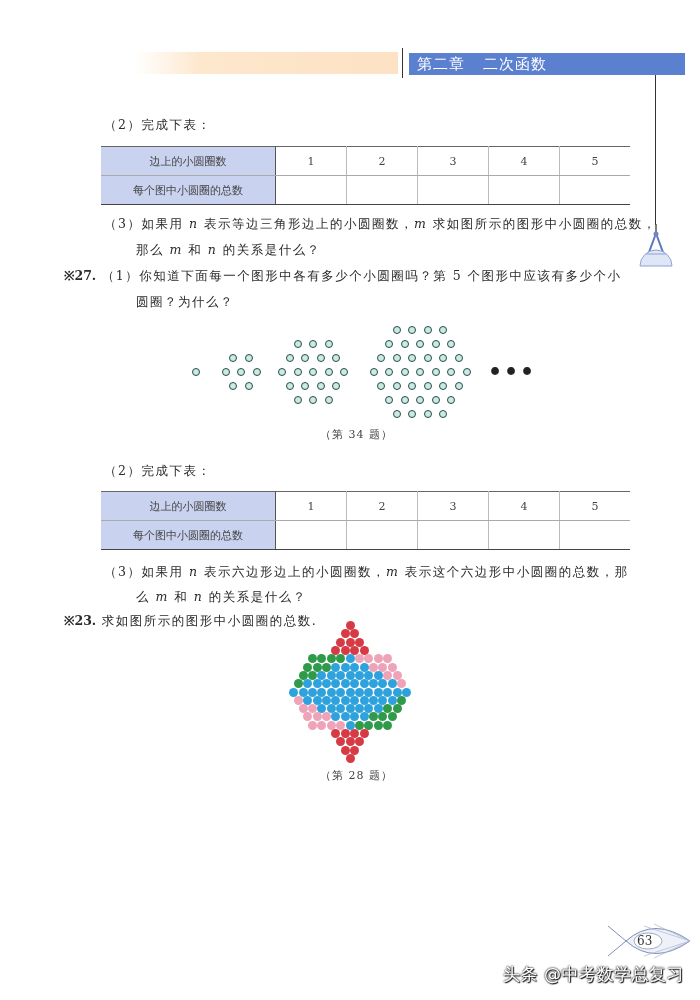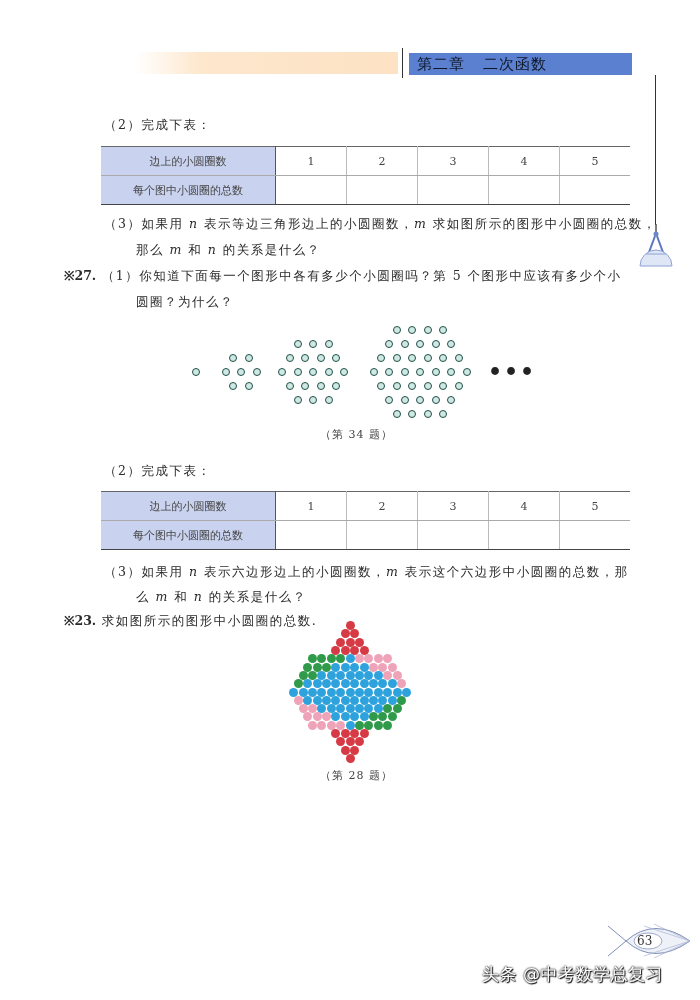--- a/index.html
+++ b/index.html
@@ -2,22 +2,22 @@
 <html><head>
 <meta charset="utf-8">
 <style>
   html, body { margin:0; padding:0; }
   body { width:700px; height:1000px; background:#ffffff; position:relative; overflow:hidden;
          font-family:"DejaVu Serif", serif; color:#2a2a2a; }
   .abs { position:absolute; }
   .header-band { left:135px; top:52px; width:263px; height:22px;
     background:linear-gradient(to right, rgba(253,228,196,0) 0%, #fde7cd 25%, #fde2c4 100%); }
   .header-rule { left:402px; top:48px; width:1px; height:30px; background:#333; }
-  .chapter-bar { left:409px; top:53px; width:223px; height:22px; background:#5b80cf;
-    color:#0f172a; font-family:Liberation Sans, sans-serif; font-size:15px; line-height:22px; padding-left:8px; box-sizing:border-box; letter-spacing:1px; }
+  .chapter-bar { left:409px; top:53px; width:276px; height:22px; background:#5b80cf;
+    color:#ffffff; font-family:Liberation Sans, sans-serif; font-size:15px; line-height:22px; padding-left:8px; box-sizing:border-box; letter-spacing:1px; }
   .chapter-bar span.gap { display:inline-block; width:18px; }
   .margin-rule { left:655px; top:75px; width:1px; height:150px; background:#333; }
   .text { font-size:12.5px; line-height:20px; white-space:nowrap; letter-spacing:1.5px; }
   .qnum { font-weight:bold; letter-spacing:0; }
   i.var { font-style:italic; font-family:"DejaVu Serif", serif; }
   table.t { border-collapse:collapse; position:absolute; font-size:11px; font-family:"DejaVu Serif", serif; }
   table.t td { height:26px; text-align:center; border-right:1px solid #bbb; border-bottom:1px solid #aaa; color:#444; }
   table.t tr:first-child td { border-top:1.5px solid #666; }
   table.t tr:last-child td { border-bottom:1.5px solid #444; }
   table.t td.h { background:#c9d2ee; width:172px; border-right:1px solid #555; }
@@ -308,13 +308,13 @@
 <div class="abs caption" style="left:320px;top:768px">（第 28 题）</div>
 
 <svg class="abs" style="left:604px;top:918px" width="92" height="46" viewBox="0 0 92 46">
   <path d="M4 8 L22 23 L4 38" fill="none" stroke="#7f8fb8" stroke-width="1"></path>
   <path d="M22 23 Q50 -2 86 23 Q50 48 22 23 Z" fill="#eef1f8" stroke="#7f8fb8" stroke-width="1"></path>
   <path d="M40 8 L86 23 L40 38" fill="none" stroke="#aab5d4" stroke-width="0.7"></path>
   <path d="M50 6 L86 23 L50 40" fill="none" stroke="#aab5d4" stroke-width="0.7"></path>
   <ellipse cx="44" cy="23" rx="14" ry="8" fill="#fff" stroke="#8a97bd" stroke-width="0.8"></ellipse>
 </svg>
 <div class="abs page-num" style="left:637px;top:934px">63</div>
-<div class="abs watermark" style="left:482px;top:963px">头条 @中考数学总复习</div>
+<div class="abs watermark" style="left:503px;top:963px">头条 @中考数学总复习</div>
 
 </body></html>

